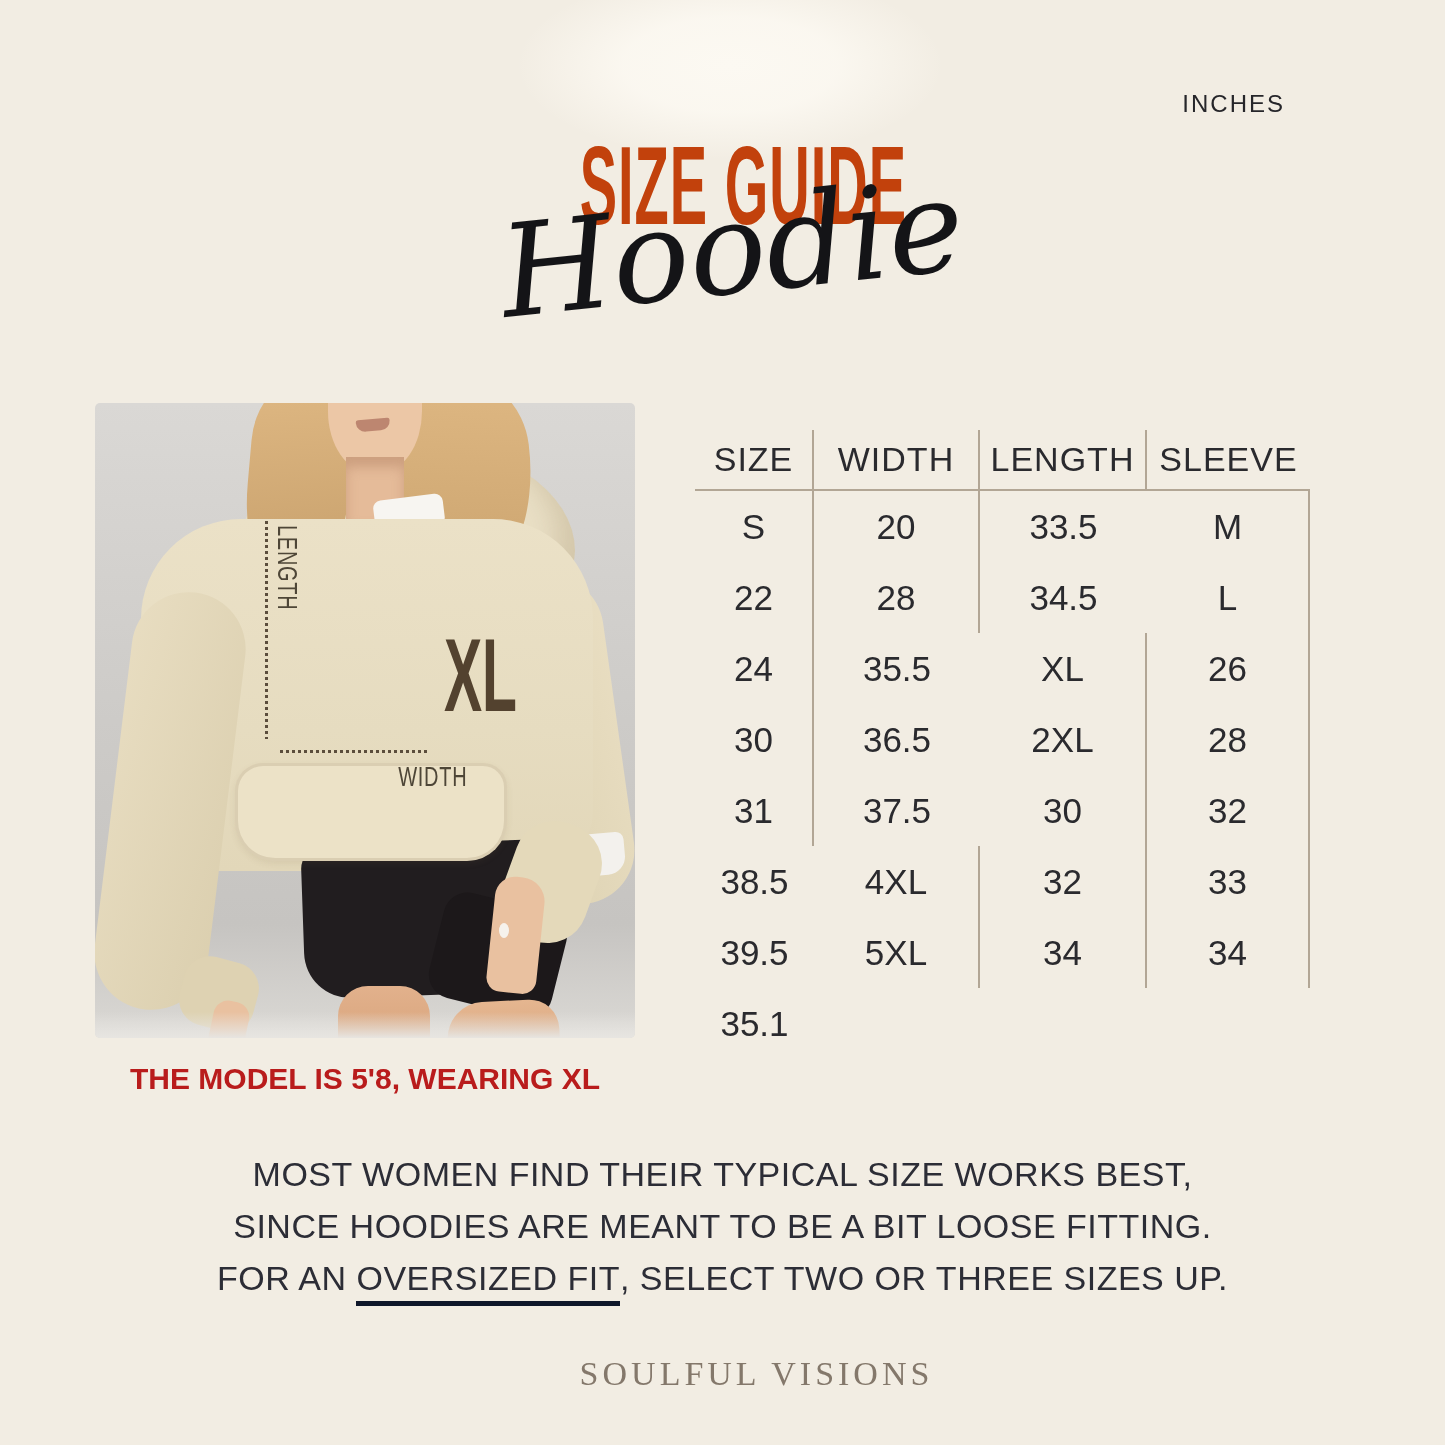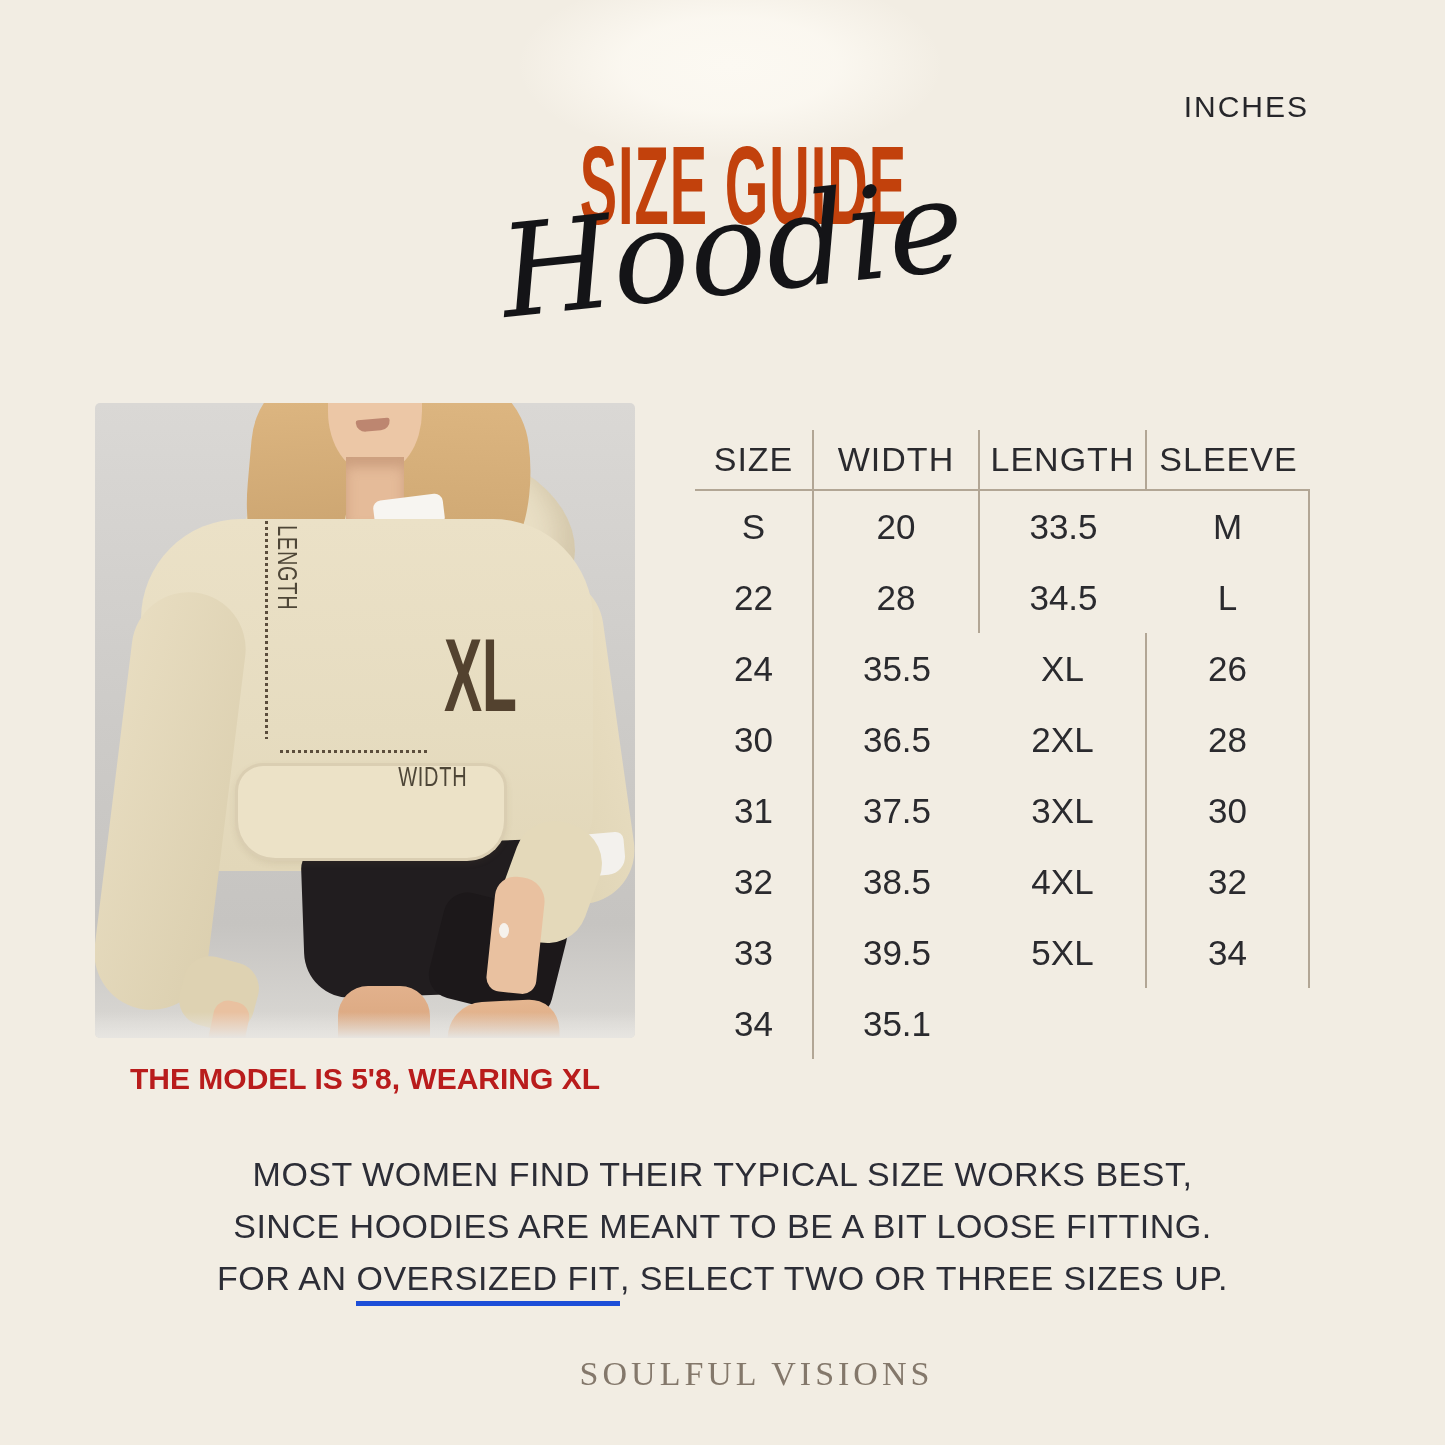--- a/index.html
+++ b/index.html
@@ -9,22 +9,22 @@
     font-family:"Liberation Sans",sans-serif;
     color:#26262a;
   }
   .glow{
     position:absolute;left:425px;top:-70px;width:610px;height:270px;
     background:radial-gradient(50% 50% at 50% 50%, #fcf9f2 0%, rgba(252,249,242,0.85) 35%, rgba(252,249,242,0) 70%);
     pointer-events:none;
   }
   
   .units{
-    position:absolute;top:92px;right:136px;
-    font-size:30px;letter-spacing:2px;color:#26262a;line-height:1;
+    position:absolute;top:92px;right:160px;
+    font-size:24px;letter-spacing:2px;color:#26262a;line-height:1;
   }
   .title{
     position:absolute;top:130px;left:0;width:100%;text-align:center;line-height:1;
     font-weight:700;font-size:112px;color:#c2410c;white-space:nowrap;margin-left:21px;
   }
   .title>span{display:inline-block;transform:scaleX(0.5);transform-origin:50% 50%;letter-spacing:2px;}
   .subtitle{
     position:absolute;top:186px;left:0;width:100%;text-align:center;line-height:1;
     font-family:"DejaVu Serif",serif;font-style:italic;font-weight:400;
     font-size:128px;color:#141417;white-space:nowrap;
@@ -97,21 +97,21 @@
     font-size:35px;color:#2a2a2e;
   }
   .size-table .th{font-size:34px;letter-spacing:1px;border-bottom:2px solid #b2a695;}
   .size-table .vline{border-right:2px solid #b2a695;}
   
   .note{
     position:absolute;left:0;top:1148px;width:1445px;text-align:center;
     font-size:34px;line-height:52px;color:#2c2d36;letter-spacing:.5px;
   }
   .note .ul{
-    display:inline-block;border-bottom:5px solid #1d4ed8;padding-bottom:6px;line-height:1;text-align:right;
+    display:inline-block;border-bottom:5px solid #0f172a;padding-bottom:6px;line-height:1;text-align:right;
   }
   
   .brand{
     position:absolute;left:0;top:1354px;width:1445px;text-align:center;line-height:1.2;
     font-family:"Liberation Serif",serif;font-weight:400;
     font-size:34px;letter-spacing:4px;color:#84786b;white-space:nowrap;margin-left:34px;
   }
 </style>
 </head>
 <body>
@@ -178,21 +178,20 @@
       <div class="cell td vline">24</div>
       <div class="cell td">35.5</div>
       <div class="cell td vline">XL</div>
       <div class="cell td vline">26</div>
       <div class="cell td vline">30</div>
       <div class="cell td">36.5</div>
       <div class="cell td vline">2XL</div>
       <div class="cell td vline">28</div>
       <div class="cell td vline">31</div>
       <div class="cell td">37.5</div>
-      <div class="cell td vline">3XL</div>
       <div class="cell td vline">30</div>
       <div class="cell td vline">32</div>
       <div class="cell td">38.5</div>
       <div class="cell td vline">4XL</div>
       <div class="cell td vline">32</div>
       <div class="cell td vline">33</div>
       <div class="cell td">39.5</div>
       <div class="cell td vline">5XL</div>
       <div class="cell td vline">34</div>
       <div class="cell td vline">34</div>

